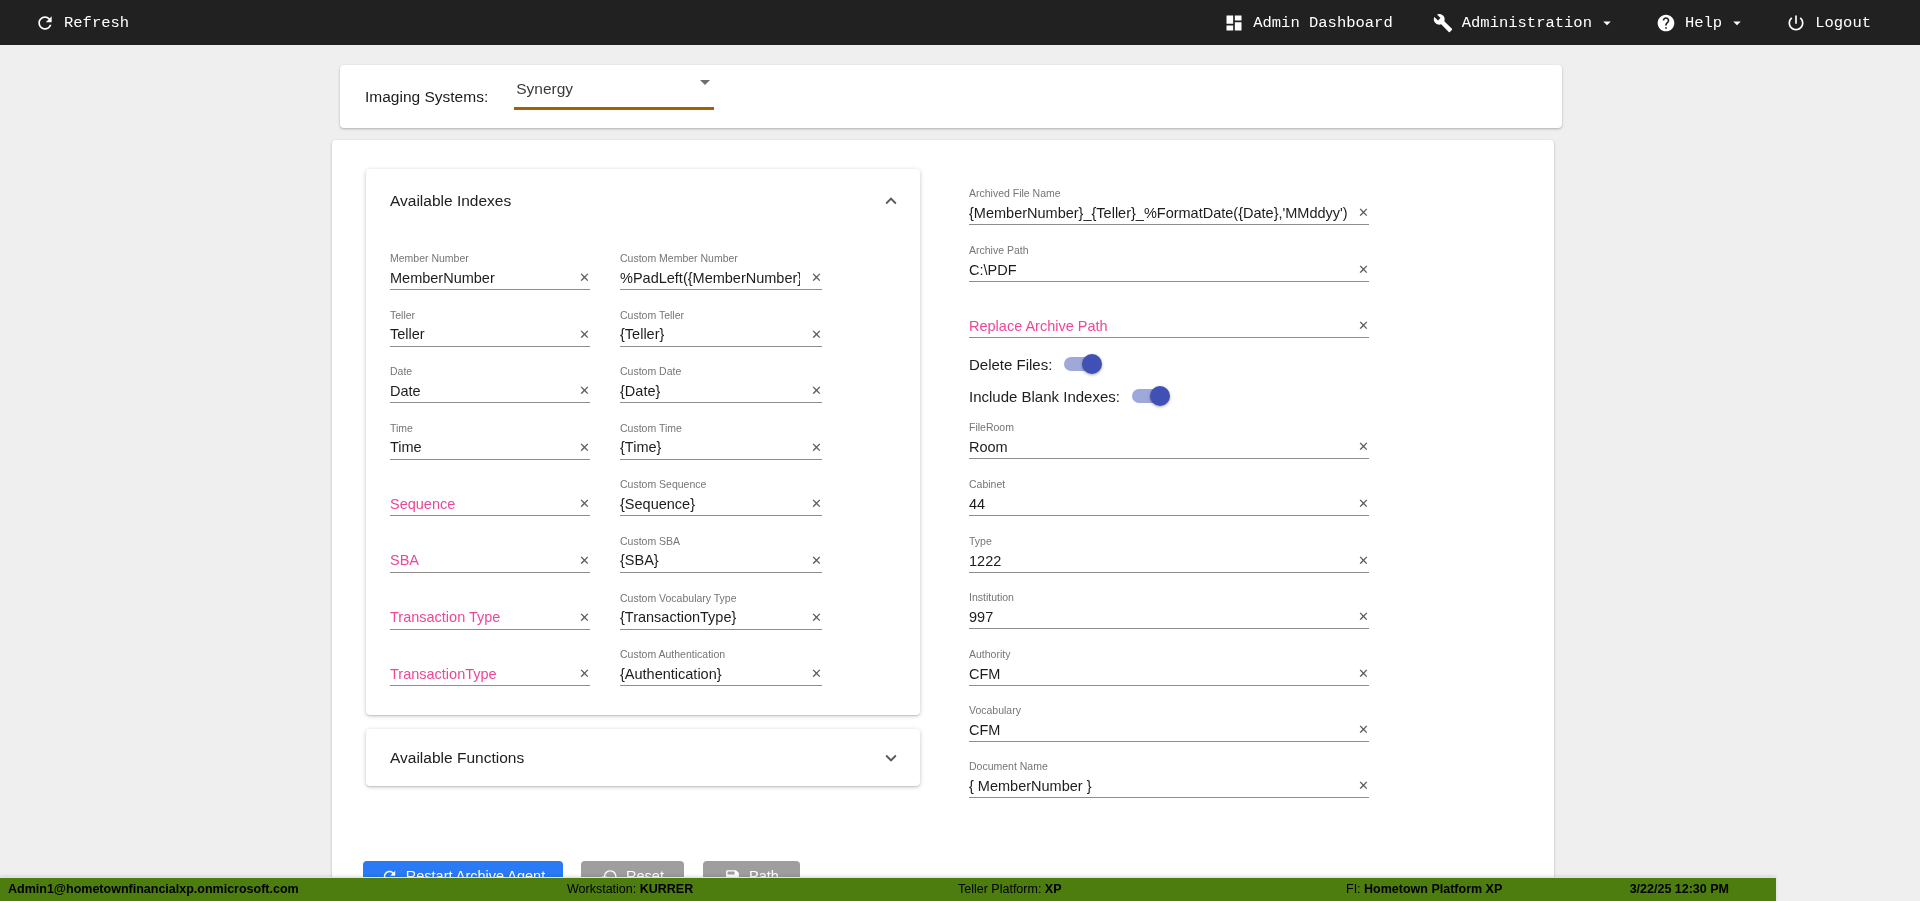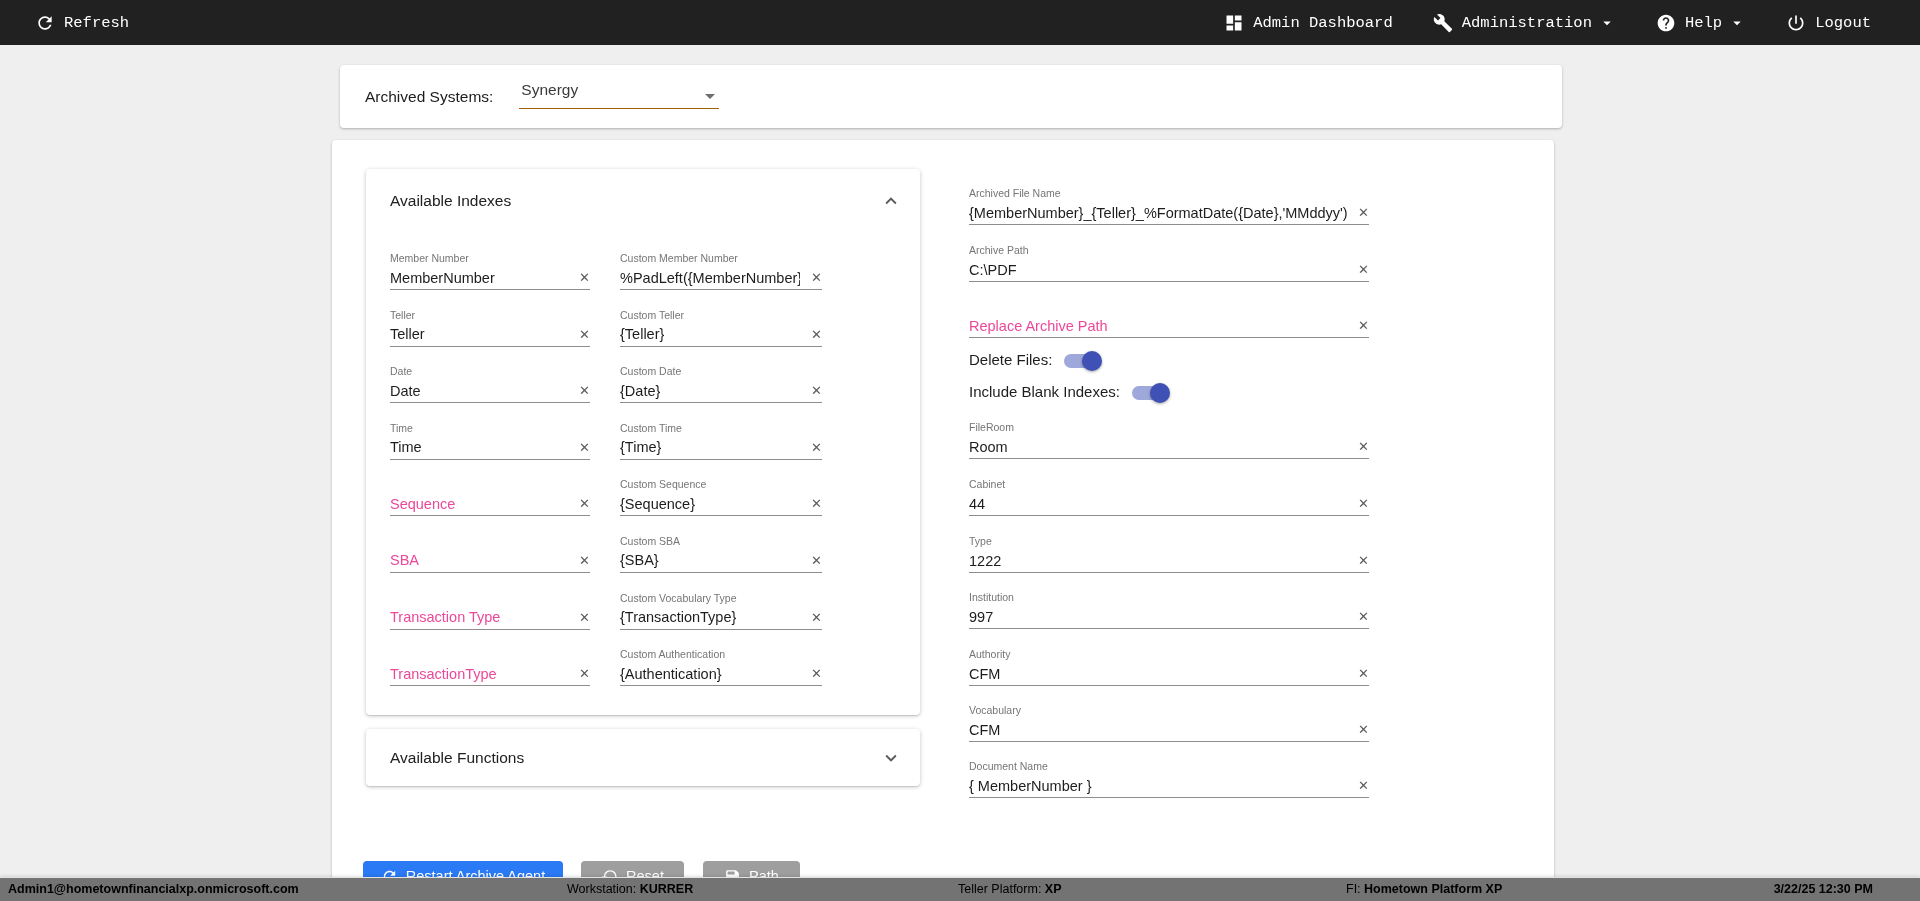--- a/index.html
+++ b/index.html
@@ -28,22 +28,22 @@
     position: absolute; background: #fff; border-radius: 4px;
     box-shadow: 0 1px 3px rgba(0,0,0,0.18), 0 1px 2px rgba(0,0,0,0.10);
   }
   #card-imaging {
     left: 340px; top: 65px; width: 1222px; height: 63px;
     display: flex; align-items: center; padding-left: 25px;
   }
   .imaging-label { font-size: 15.5px; color: #1c1c1c; }
   .select {
     margin-left: 26px; width: 200px; position: relative; top: -3px;
-    display: flex; align-items: flex-end; justify-content: space-between;
-    border-bottom: 1px solid #a16207; padding: 3px 4px 9px 2px;
+    display: flex; align-items: flex-start; justify-content: space-between;
+    border-bottom: 3px solid #a16207; padding: 3px 4px 9px 2px;
     font-size: 15.5px; color: #3a3a3a; cursor: pointer;
   }
   .select-caret {
     width: 0; height: 0; border-left: 5px solid transparent; border-right: 5px solid transparent;
     border-top: 5px solid #6e6e6e;
   }
   #card-main { left: 332px; top: 140px; width: 1222px; height: 854px; }
   
   .inner-panel {
     position: absolute; background: #fff; border-radius: 4px;
@@ -67,42 +67,42 @@
   .fline {
     display: flex; align-items: center; justify-content: space-between;
     border-bottom: 1px solid #8d8d8d; padding-bottom: 3px; height: 21px;
   }
   .fvalue { font-size: 14.5px; color: #1d1d1d; white-space: nowrap; overflow: hidden; max-width: calc(100% - 22px); }
   .fvalue.ph { color: #ec4899; }
   .fclear { font-size: 13px; color: #5c5c5c; cursor: pointer; line-height: 1; padding-left: 4px; }
   
   .rightcol { position: absolute; left: 637px; top: 0; width: 400px; height: 720px; }
   .rfield { position: absolute; width: 400px; }
-  .trow { position: absolute; height: 26px; display: flex; gap: 12px; font-size: 15px; color: #1d1d1d; }
+  .trow { position: absolute; height: 26px; display: flex; align-items: center; gap: 12px; font-size: 15px; color: #1d1d1d; }
   .mtoggle { position: relative; width: 36px; height: 20px; cursor: pointer; }
   .mtoggle .track { position: absolute; left: 0; top: 3px; width: 36px; height: 14px; border-radius: 7px; background: #9fa8da; }
   .mtoggle .thumb {
     position: absolute; right: -2px; top: 0; width: 20px; height: 20px; border-radius: 50%;
     background: #3f51b5; box-shadow: 0 1px 3px rgba(0,0,0,0.35);
   }
   
   .btn {
     position: absolute; height: 42px; border-radius: 4px; color: #fff;
     display: flex; align-items: flex-start; justify-content: center;
     padding-top: 7px; font-size: 14.5px; cursor: pointer; border: none;
     font-family: "Liberation Sans", sans-serif;
   }
   .btn svg { width: 17px; height: 17px; fill: #fff; margin-right: 8px; }
   #btn-restart { left: 31px; top: 721px; width: 200px; background: #2a7af5; }
   #btn-reset   { left: 249px; top: 721px; width: 103px; background: #9e9e9e; }
   #btn-save    { left: 371px; top: 721px; width: 97px;  background: #9e9e9e; }
   
   .statusbar {
-    position: absolute; left: 0; bottom: 0; width: 1920px; height: 24px;
-    background: #737373; border-top: 1px solid #e2e2e2;
+    position: absolute; left: 0; bottom: 0; width: 1776px; height: 24px;
+    background: #4d7c0f; border-top: 1px solid #e2e2e2;
     box-shadow: 0 -1px 3px rgba(0,0,0,0.12);
     z-index: 60; font-size: 12.5px; color: #000;
   }
   .sb-item { position: absolute; top: 0; line-height: 23px; white-space: nowrap; }
   .sb-bold { font-weight: bold; }
   #sb-user { left: 8px; font-weight: bold; }
   #sb-ws { left: 567px; }
   #sb-tp { left: 958px; }
   #sb-fi { left: 1346px; }
   #sb-dt { right: 47px; font-weight: bold; }
@@ -147,21 +147,21 @@
     <div class="tb-item">
       <svg viewBox="0 0 24 24">
           <path d="M13 3h-2v10h2V3zm4.83 2.17l-1.42 1.42C17.99 7.86 19 9.81 19 12c0 3.87-3.13 7-7 7s-7-3.13-7-7c0-2.19 1.01-4.14 2.58-5.41L6.17 5.17C4.23 6.82 3 9.26 3 12c0 4.97 4.03 9 9 9s9-4.03 9-9c0-2.74-1.23-5.18-3.17-6.83z"></path>
         </svg>
       <span>Logout</span>
     </div>
   </div>
 </div>
 
 <div class="card" id="card-imaging">
-  <span class="imaging-label">Archived Systems:</span>
+  <span class="imaging-label">Imaging Systems:</span>
   <div class="select">
     <span>Synergy</span>
     <span class="select-caret"></span>
   </div>
 </div>
 
 <div class="card" id="card-main">
 
   <div class="inner-panel" id="panel-indexes">
     <div class="panel-header">

